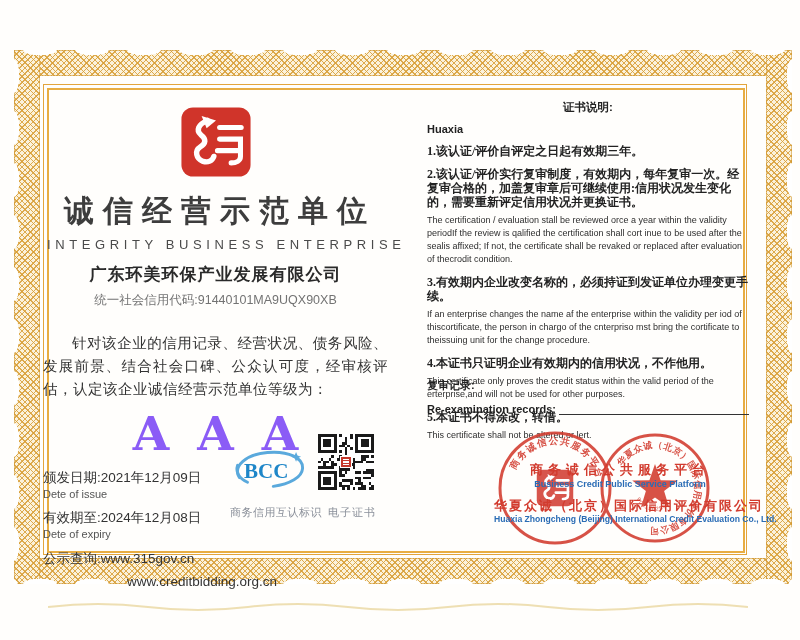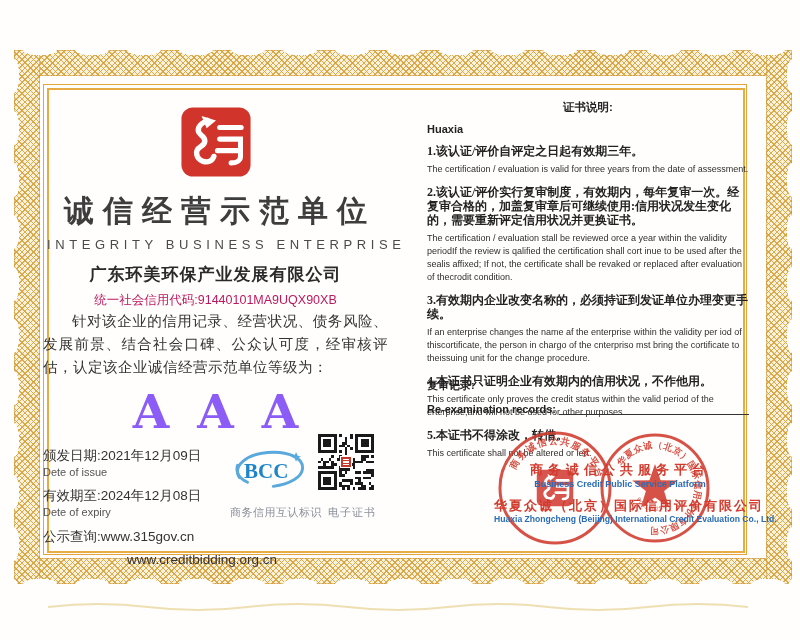--- a/index.html
+++ b/index.html
@@ -35,22 +35,22 @@
   #fold-line{position:absolute;left:48px;top:598px;}
 
   
   .left-col{position:absolute;left:43px;top:96px;width:345px;}
   .logo-wrap{width:74px;height:72px;margin:10px auto 0;}
   .cert-title{margin-top:13px;text-align:center;font-family:"Liberation Serif",serif;
     font-size:30px;font-weight:bold;color:#3d3d3d;letter-spacing:9px;padding-left:9px;white-space:nowrap;}
   .cert-subtitle{margin-top:5px;text-align:center;font-size:13px;color:#4a4a4a;
     letter-spacing:4.6px;padding-left:4px;white-space:nowrap;}
   .company{margin-top:11px;text-align:center;font-size:17px;font-weight:bold;color:#2a2a2a;letter-spacing:1px;}
-  .uni-code{margin-top:6px;text-align:center;font-size:12.5px;color:#be185d;}
-  .statement{margin-top:1px;font-size:14.5px;line-height:23px;color:#333;
+  .uni-code{margin-top:6px;text-align:center;font-size:12.5px;color:#737373;}
+  .statement{margin-top:23px;font-size:14.5px;line-height:23px;color:#333;
     text-align:justify;text-indent:2em;letter-spacing:.5px;}
   .grade{margin-top:7px;text-align:center;font-family:"DejaVu Serif","Liberation Serif",serif;
     font-size:47px;font-weight:bold;color:#8b5cf6;letter-spacing:28px;padding-left:28px;line-height:52px;}
   .detail{margin-top:9px;}
   .detail .lab{font-size:13.5px;color:#333;font-weight:500;}
   .detail .sub{font-size:11px;color:#555;margin-top:1px;}
   .links{margin-top:10px;}
   .links .l1{font-size:13.5px;color:#333;}
   .links .l2{font-size:13.5px;color:#333;padding-left:84px;margin-top:6px;}
 
@@ -372,21 +372,20 @@
     <div class="badge-labels">
       <div class="b1">商务信用互认标识</div>
       <div class="b2">电子证书</div>
     </div>
   </div>
 
   <div class="notes">
     <div class="h-zh">证书说明:</div>
     <div class="h-en">Huaxia</div>
     <div class="note-zh">1.该认证/评价自评定之日起有效期三年。</div>
-    <div class="note-en">The certification / evaluation is valid for three years from the date of assessment.</div>
     <div class="note-zh">2.该认证/评价实行复审制度，有效期内，每年复审一次。经复审合格的，加盖复审章后可继续使用:信用状况发生变化的，需要重新评定信用状况并更换证书。</div>
     <div class="note-en">The certification / evaluation stall be reviewed orce a year within the validity periodIf the review is qalified the certification shall cort inue to be used after the sealis affixed; If not, the certificate shall be revaked or replaced after evaluation of thecrodit condition.</div>
     <div class="note-zh">3.有效期内企业改变名称的，必须持证到发证单位办理变更手续。</div>
     <div class="note-en">If an enterprise changes the name af the enterprise within the validity per iod of thiscortificate, the person in chargo of the cnterpriso mst bring the cortificate to theissuing unit for the change procedure.</div>
     <div class="note-zh">4.本证书只证明企业有效期内的信用状况，不作他用。</div>
     <div class="note-en">This certificate only proves the credit status within the valid period of the erterprise,and will not be used for other purposes.</div>
     <div class="note-zh">5.本证书不得涂改，转借。</div>
     <div class="note-en">This certificate shall not be altered or lert.</div>
   </div>
   <div class="review">

